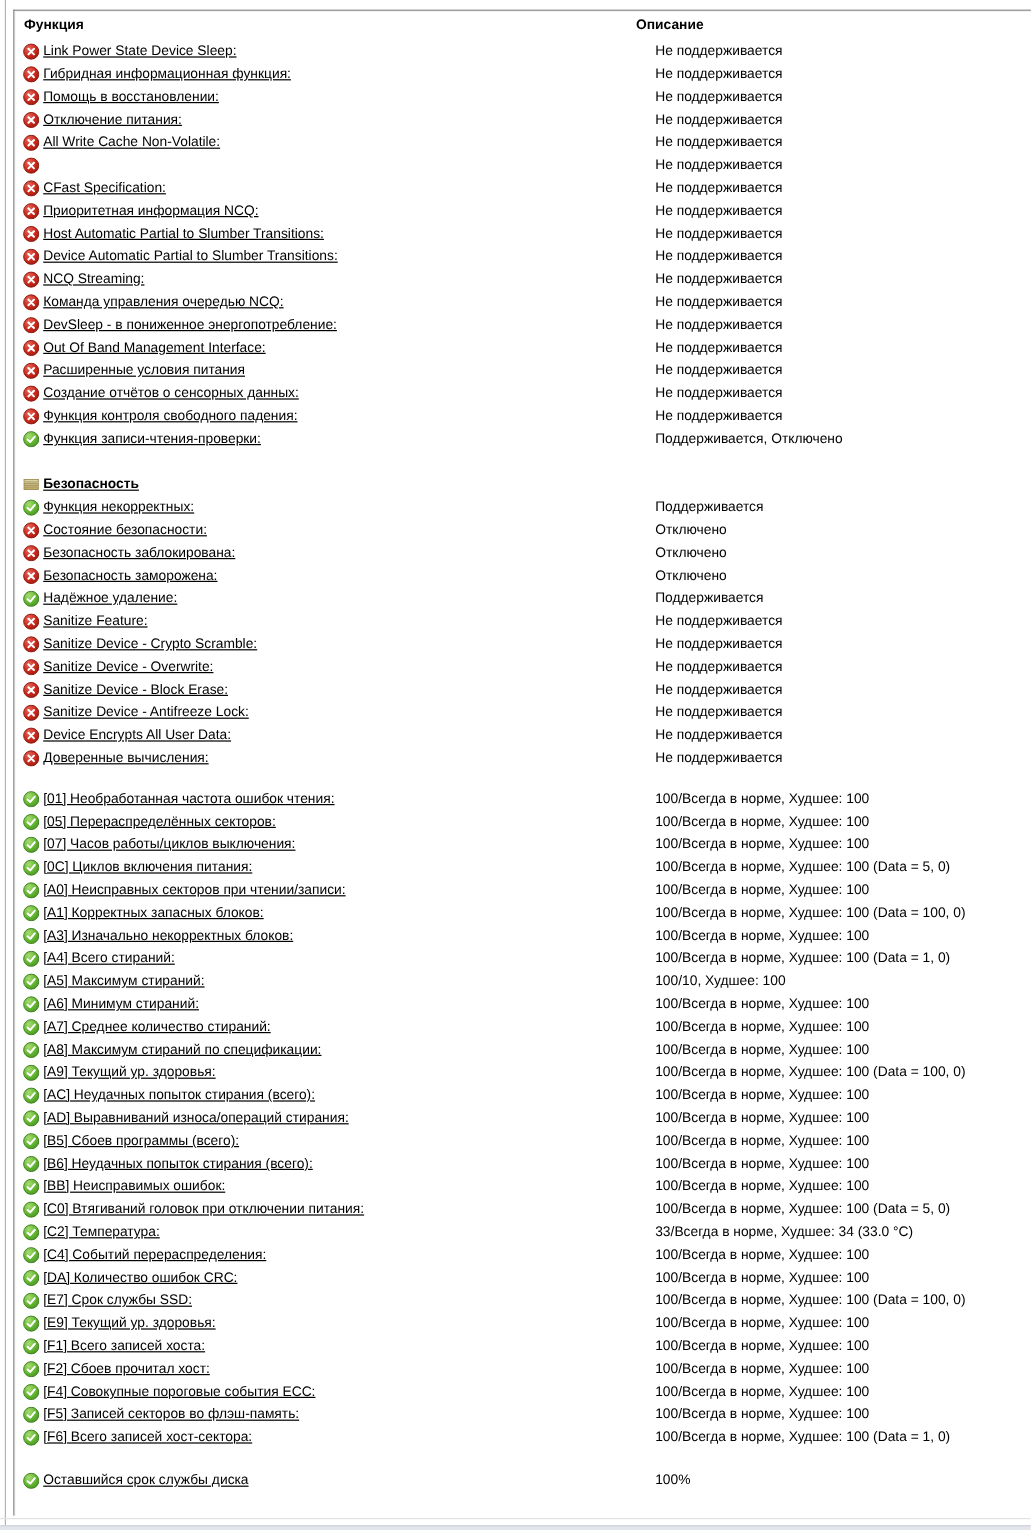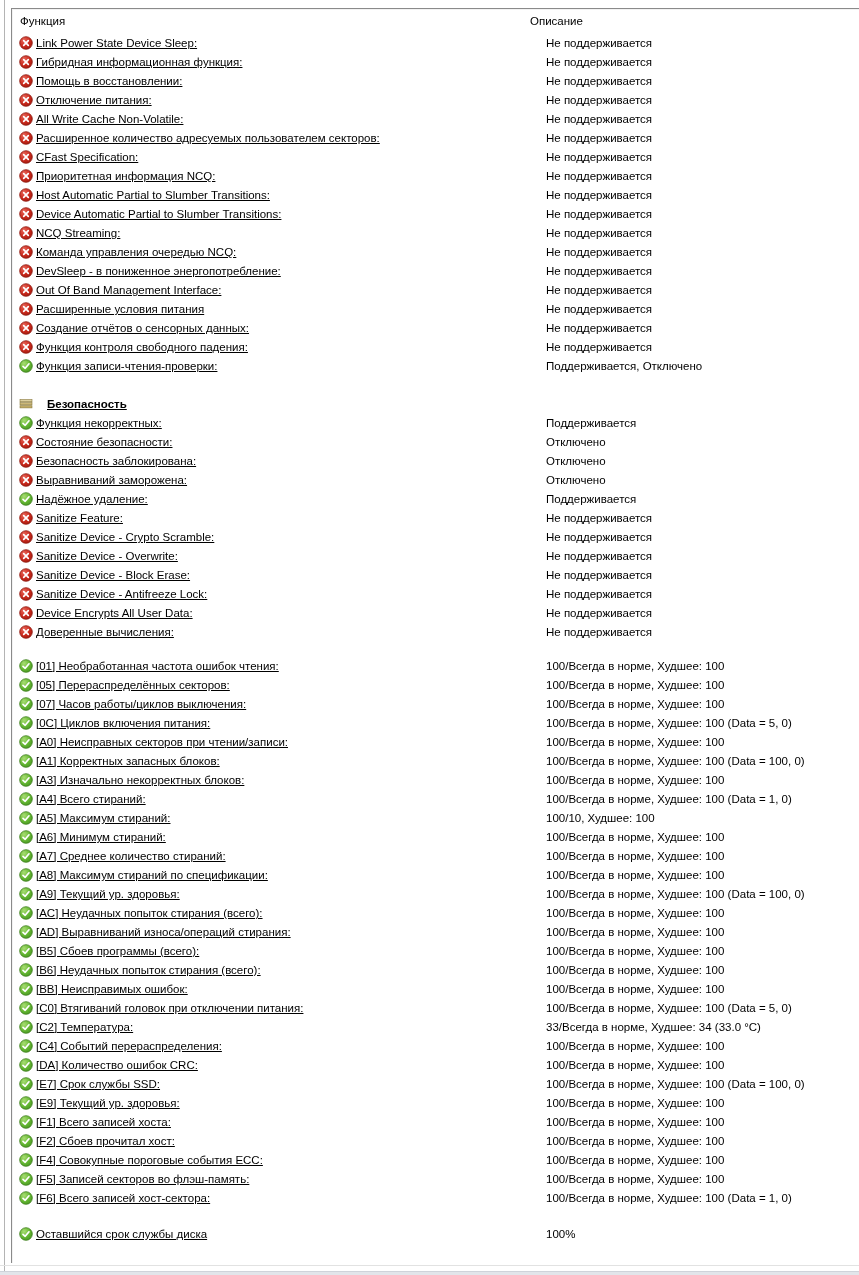--- a/index.html
+++ b/index.html
@@ -8,30 +8,30 @@
     background:#ffffff;color:#000;
     font-family:"Liberation Sans","DejaVu Sans",sans-serif;
     font-size:11.5px;
   }
   .left-edge{position:absolute;left:4px;top:0;width:1px;height:1275px;background:#b4b4b4;}
   .panel{
     position:absolute;left:11px;top:8px;width:848px;height:1254px;
     background:#fff;border-top:1px solid #8a8a8a;border-left:1px solid #8a8a8a;
     box-shadow:inset 1px 1px 0 #f2f2f2;overflow:hidden;
   }
-  .hdr-row{position:relative;height:25px;line-height:25px;}
+  .hdr-row{position:relative;height:25px;line-height:25px;font-weight:bold;}
   .hdr-col1{position:absolute;left:8px;top:0;}
   .hdr-col2{position:absolute;left:518px;top:0;}
   .row{position:relative;height:19px;line-height:19px;white-space:nowrap;}
   .row .icon{position:absolute;left:7px;top:2px;width:14px;height:14px;}
   .row .icon svg{display:block;width:14px;height:14px;}
   .row .label{position:absolute;left:24px;top:0;text-decoration:underline;}
   .row .value{position:absolute;left:518px;top:0;margin-left:16px;}
   .section-row .section-title{
-    position:absolute;left:35px;top:0;font-weight:bold;text-decoration:underline;
+    position:absolute;left:24px;top:0;font-weight:bold;text-decoration:underline;
   }
   .spacer{width:100%;}
   .bottom-line1{position:absolute;left:0;top:1265px;width:859px;height:1px;background:#e2e2e2;}
   .bottom-line2{position:absolute;left:0;top:1271px;width:859px;height:4px;background:#e2e5ea;border-top:1px solid #cfd3da;}
 </style>
 </head>
 <body>
 
 <svg width="0" height="0" style="position:absolute" aria-hidden="true">
   <defs>
@@ -106,21 +106,20 @@
     <span class="label">All Write Cache Non-Volatile:</span>
     <span class="value">Не поддерживается</span>
   </div>
       <div class="row">
     <span class="icon">
           <svg viewBox="0 0 14 14">
             <circle cx="7" cy="7" r="6.3" fill="url(#gradFail)" stroke="#8e1a10" stroke-width="0.8"></circle>
             <path d="M4.7 4.7 L9.3 9.3 M9.3 4.7 L4.7 9.3" stroke="#fff" stroke-width="1.7" stroke-linecap="round"></path>
           </svg>
         </span>
-    <span class="label">Расширенное количество адресуемых пользователем секторов:</span>
     <span class="value">Не поддерживается</span>
   </div>
       <div class="row">
     <span class="icon">
           <svg viewBox="0 0 14 14">
             <circle cx="7" cy="7" r="6.3" fill="url(#gradFail)" stroke="#8e1a10" stroke-width="0.8"></circle>
             <path d="M4.7 4.7 L9.3 9.3 M9.3 4.7 L4.7 9.3" stroke="#fff" stroke-width="1.7" stroke-linecap="round"></path>
           </svg>
         </span>
     <span class="label">CFast Specification:</span>
@@ -279,21 +278,21 @@
     <span class="label">Безопасность заблокирована:</span>
     <span class="value">Отключено</span>
   </div>
       <div class="row">
     <span class="icon">
           <svg viewBox="0 0 14 14">
             <circle cx="7" cy="7" r="6.3" fill="url(#gradFail)" stroke="#8e1a10" stroke-width="0.8"></circle>
             <path d="M4.7 4.7 L9.3 9.3 M9.3 4.7 L4.7 9.3" stroke="#fff" stroke-width="1.7" stroke-linecap="round"></path>
           </svg>
         </span>
-    <span class="label">Выравниваний заморожена:</span>
+    <span class="label">Безопасность заморожена:</span>
     <span class="value">Отключено</span>
   </div>
       <div class="row">
     <span class="icon">
           <svg viewBox="0 0 14 14">
             <circle cx="7" cy="7" r="6.3" fill="url(#gradOk)" stroke="#3f7f1e" stroke-width="0.8"></circle>
             <path d="M4 7.3 L6.2 9.3 L10 4.8" fill="none" stroke="#fff" stroke-width="1.7" stroke-linecap="round" stroke-linejoin="round"></path>
           </svg>
         </span>
     <span class="label">Надёжное удаление:</span>

